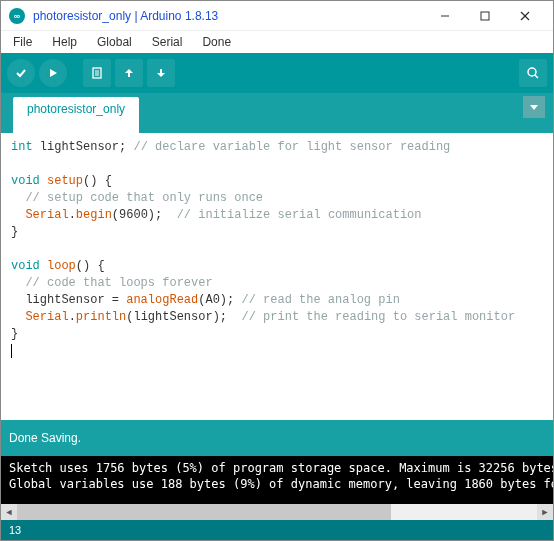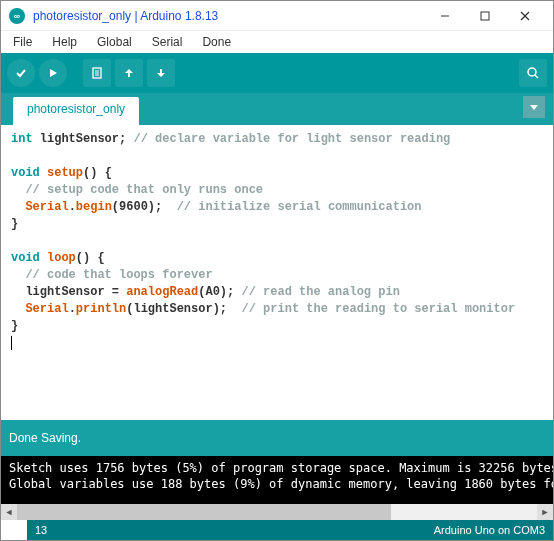--- a/index.html
+++ b/index.html
@@ -9,36 +9,36 @@
 .titlebar .title { flex: 1; color: #1d4ed8; font-size: 12px; }
 .titlebar .winbtns { display: flex; gap: 0; }
 .titlebar .winbtn { width: 40px; height: 28px; display: flex; align-items: center; justify-content: center; font-size: 14px; color: #333; }
 .menubar { height: 22px; display: flex; align-items: center; gap: 8px; padding: 2px 6px; background: #fff; color: #333; font-size: 12px; }
 .menubar span { padding: 2px 6px; }
 .toolbar { height: 40px; background: #00979d; display: flex; align-items: center; padding: 0 6px; gap: 4px; }
 .toolbar .tbtn { width: 28px; height: 28px; border-radius: 14px; background: #17a1a5; display: flex; align-items: center; justify-content: center; color: #fff; }
 .toolbar .tbtn.sq { border-radius: 2px; background: #17a1a5; }
 .toolbar .spacer { flex: 1; }
 .toolbar .serial { width: 28px; height: 28px; border-radius: 2px; background: #17a1a5; display: flex; align-items: center; justify-content: center; color: #fff; }
-.tabbar { height: 32px; background: #17a1a5; display: flex; align-items: stretch; padding-left: 12px; padding-right: 8px; }
+.tabbar { height: 40px; background: #17a1a5; display: flex; align-items: stretch; padding-left: 12px; padding-right: 8px; }
 .tabbar .tab { background: #fff; color: #00979d; padding: 5px 14px; font-size: 12px; border-top-left-radius: 2px; border-top-right-radius: 2px; margin-top: 4px; }
 .tabbar .tabspacer { flex: 1; }
 .tabbar .dropdown { width: 22px; height: 22px; background: #5da9ab; margin-top: 3px; display: flex; align-items: center; justify-content: center; color: #fff; }
-.editor { flex: 1; background: #fff; font-family: Consolas, "Courier New", monospace; font-size: 12px; color: #333; padding: 6px 10px; overflow: hidden; line-height: 17px; white-space: pre; font-weight: bold; }
+.editor { flex: 1; background: #fff; font-family: Consolas, "Courier New", monospace; font-size: 12px; color: #333; padding: 6px 10px; overflow: hidden; line-height: 17px; white-space: pre; }
 .ty { color: #00979d; }
 .fn { color: #d35400; }
 .cm { color: #95a5a6; }
 .cursor { border-left: 1px solid #000; display: inline-block; height: 14px; vertical-align: middle; }
 .status { height: 20px; background: #17a1a5; color: #fff; font-size: 12px; padding: 18px 8px; display: flex; align-items: center; }
 .console { height: 48px; background: #000; color: #fff; font-family: Consolas, monospace; font-size: 12px; padding: 4px 8px; overflow: hidden; white-space: nowrap; line-height: 16px; }
 .hscroll { height: 16px; background: #f0f0f0; display: flex; align-items: center; }
 .hscroll .lbtn, .hscroll .rbtn { width: 16px; height: 16px; background: #e0e0e0; display: flex; align-items: center; justify-content: center; font-size: 9px; color: #555; }
 .hscroll .track { flex: 1; height: 16px; background: #f0f0f0; position: relative; }
 .hscroll .thumb { position: absolute; left: 0; width: 72%; height: 100%; background: #c8c8c8; }
-.footer { height: 20px; background: #007a80; color: #fff; font-size: 11px; display: flex; align-items: center; padding: 0 8px; margin-left: 26px; }
+.footer { height: 20px; background: #007a80; color: #fff; font-size: 11px; display: flex; align-items: center; padding: 0 8px; }
 .footer .ln { flex: 1; }
 svg { display: block; }
 </style>
 </head>
 <body>
 
 <div class="titlebar">
   <div class="app-icon">∞</div>
   <div class="title">photoresistor_only | Arduino 1.8.13</div>
   <div class="winbtns">
@@ -144,14 +144,13 @@
 <div class="hscroll">
   <div class="lbtn">◄</div>
   <div class="track">
       <div class="thumb"></div>
     </div>
   <div class="rbtn">►</div>
 </div>
 
 <div class="footer">
   <span class="ln">13</span>
-  <span>Arduino Uno on COM3</span>
 </div>
 
 </body></html>

